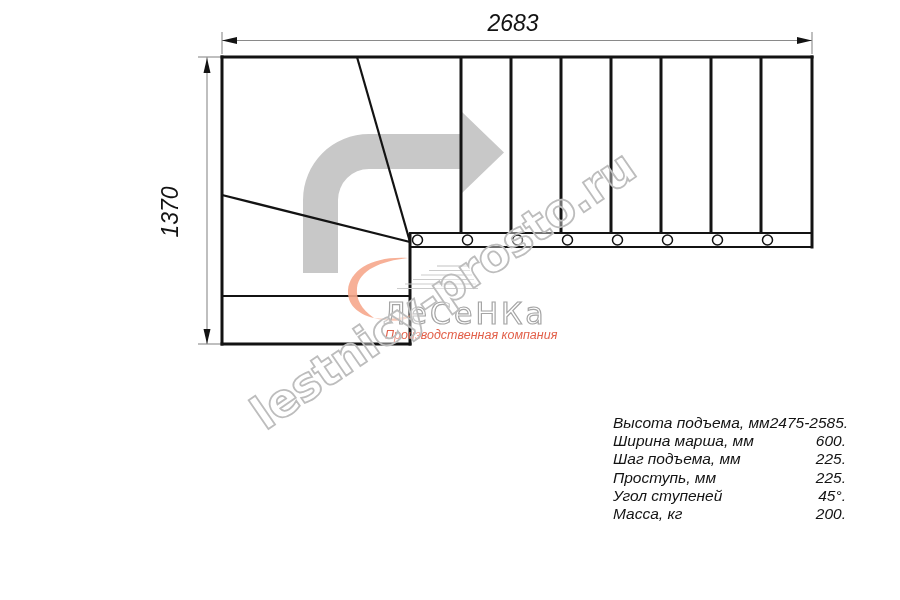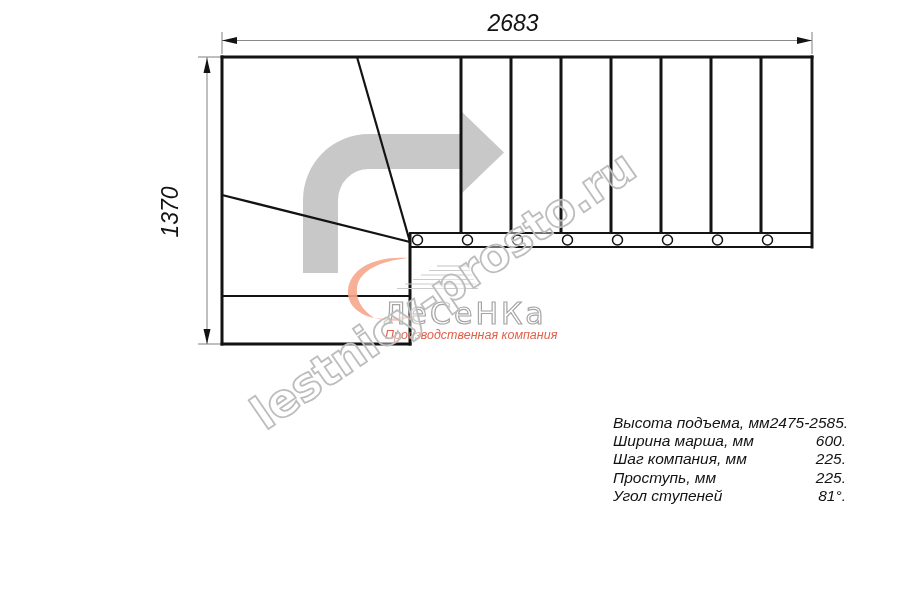--- a/index.html
+++ b/index.html
@@ -157,26 +157,30 @@
   <div class="specs">
     <div class="spec-row">
       <span class="spec-label">Высота подъема, мм</span>
       <span class="spec-value">2475-2585.</span>
     </div>
     <div class="spec-row">
       <span class="spec-label">Ширина марша, мм</span>
       <span class="spec-value">600.</span>
     </div>
     <div class="spec-row">
-      <span class="spec-label">Шаг компания, мм</span>
+      <span class="spec-label">Шаг подъема, мм</span>
       <span class="spec-value">225.</span>
     </div>
     <div class="spec-row">
       <span class="spec-label">Проступь, мм</span>
       <span class="spec-value">225.</span>
     </div>
     <div class="spec-row">
       <span class="spec-label">Угол ступеней</span>
-      <span class="spec-value">81°.</span>
+      <span class="spec-value">45°.</span>
+    </div>
+    <div class="spec-row">
+      <span class="spec-label">Масса, кг</span>
+      <span class="spec-value">200.</span>
     </div>
   </div>
 
 </div>
 
 </body></html>

